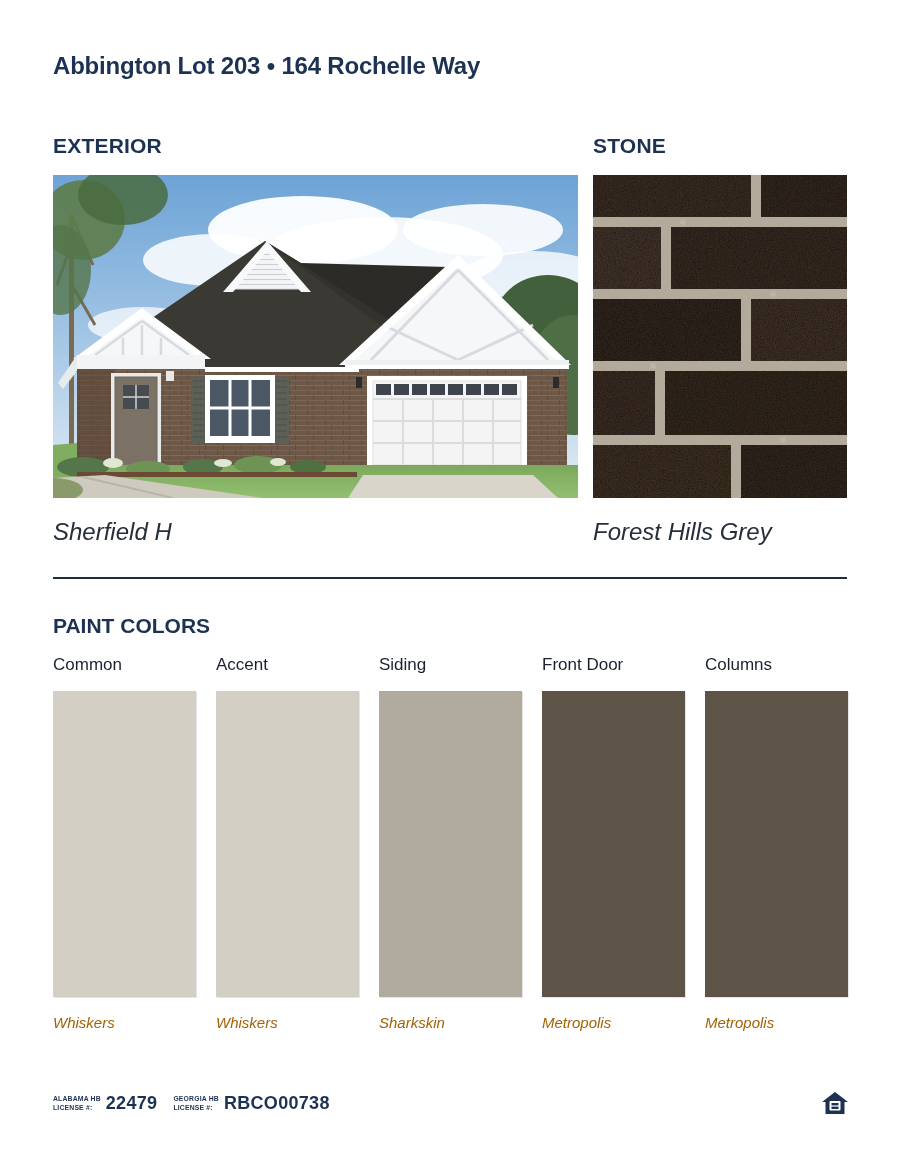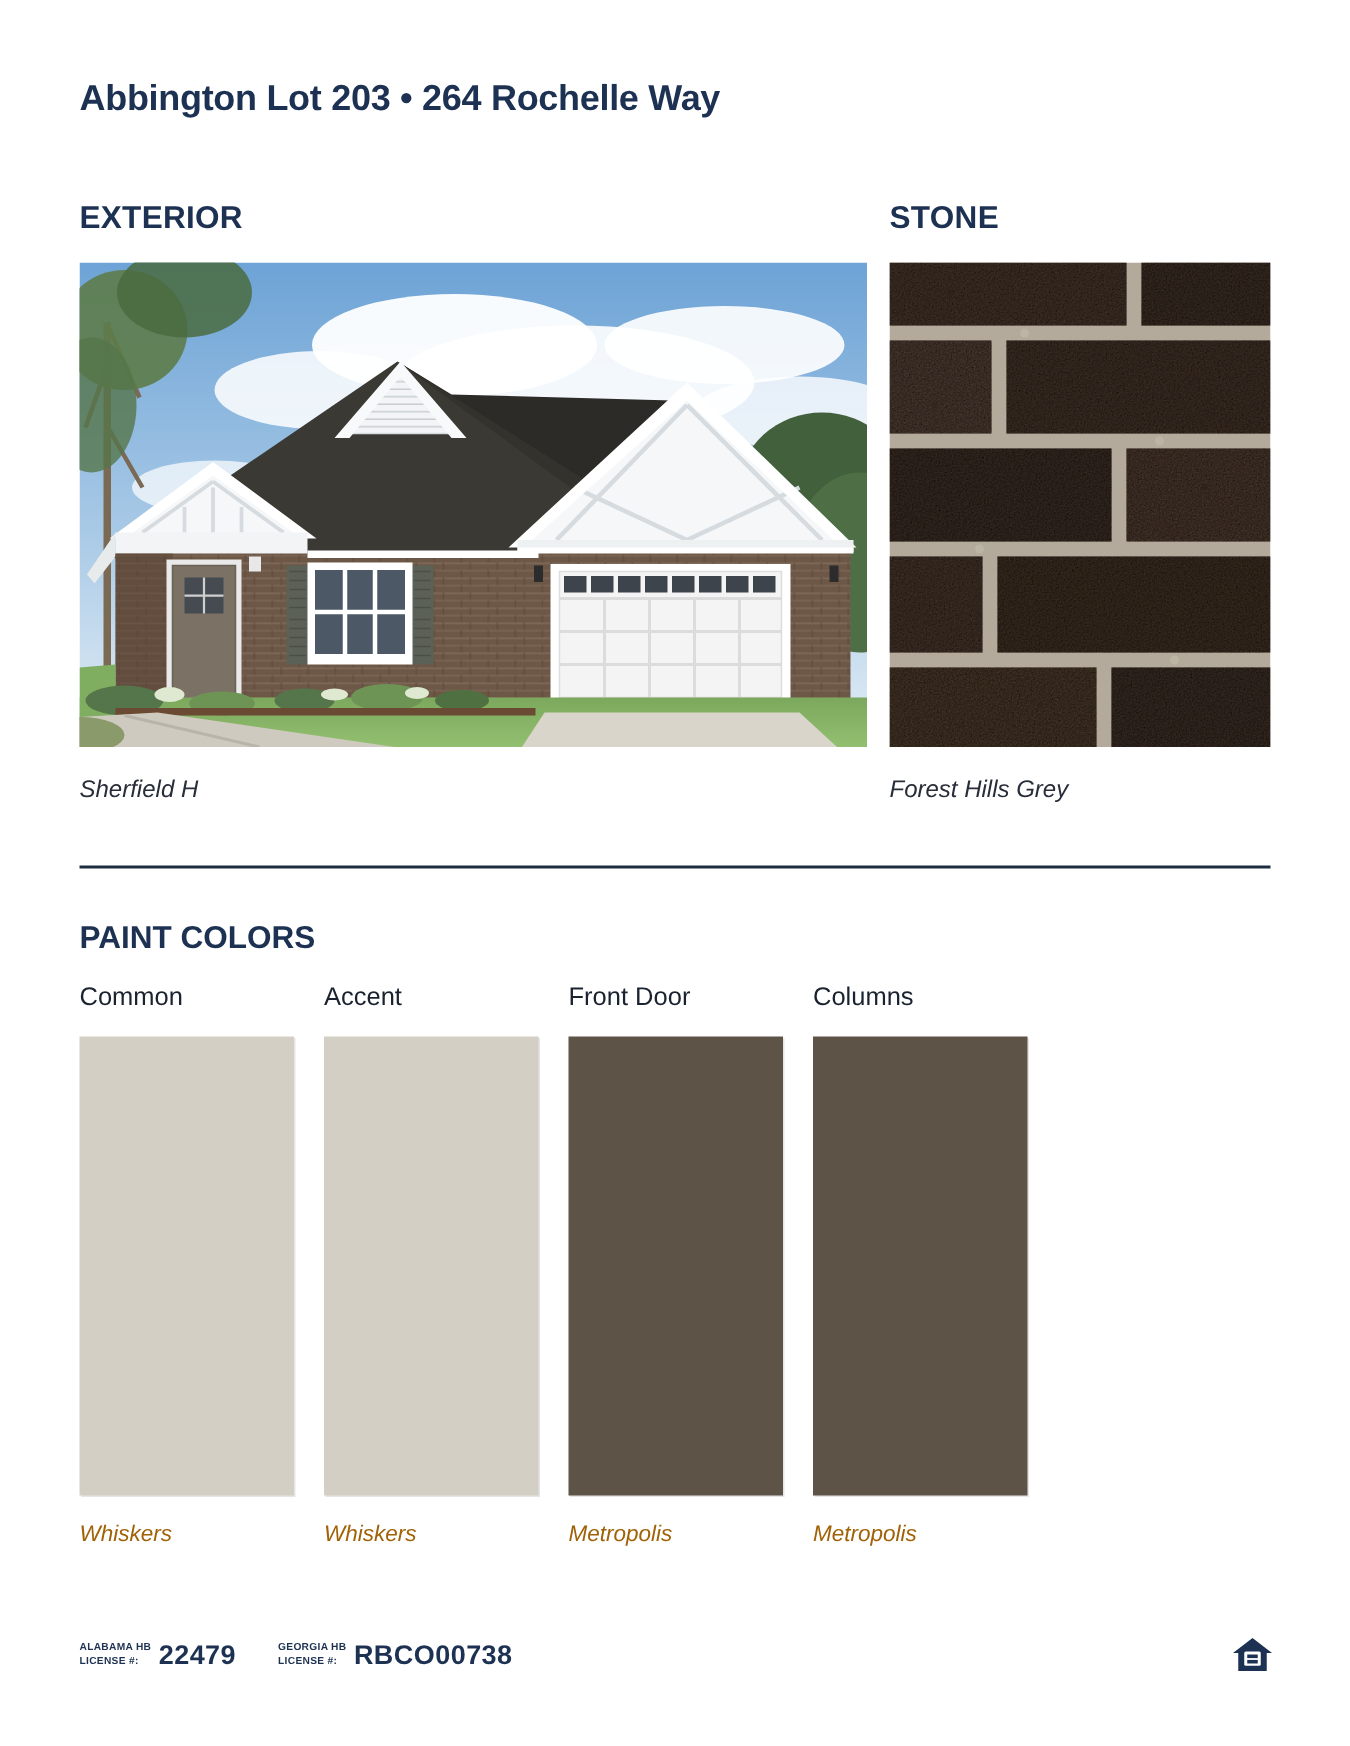--- a/index.html
+++ b/index.html
@@ -27,21 +27,21 @@
   }
   .sec-heading.exterior{left:53px;}
   .sec-heading.brick{left:593px;}
 
   
   .photo{position:absolute;top:175px;display:block;}
   .photo.house{left:53px;}
   .photo.brickimg{left:593px;}
 
   .caption{
-    position:absolute;top:518px;font-size:16px;font-style:italic;color:#272e39;
+    position:absolute;top:518px;font-size:24px;font-style:italic;color:#272e39;
   }
   .caption.house{left:53px;}
   .caption.brickimg{left:593px;}
 
   .divider{
     position:absolute;left:53px;top:577px;width:794px;height:2px;background:#1e2e42;
   }
 
   .paint-heading{
     position:absolute;left:53px;top:614px;font-size:21px;font-weight:800;color:#1d3252;
@@ -58,41 +58,41 @@
   .swatch-block{
     width:143px;height:306px;
     box-shadow:1px 1px 0 rgba(0,0,0,0.10);
   }
   .swatch-name{
     margin-top:17px;font-size:15px;font-style:italic;color:#a16207;white-space:nowrap;
   }
 
   
   .license-row{
-    position:absolute;left:53px;top:1093px;display:flex;gap:28px;align-items:flex-start;
+    position:absolute;left:53px;top:1093px;display:flex;gap:16px;align-items:flex-start;
   }
   .license-item{display:flex;align-items:center;gap:5px;}
   .license-label{
     font-size:6.8px;font-weight:700;color:#1d3252;line-height:1.25;letter-spacing:0.2px;
     text-transform:uppercase;white-space:nowrap;
   }
   .license-value{font-size:18px;font-weight:800;color:#1d3252;letter-spacing:0.3px;}
 
   .eho-icon{position:absolute;left:821px;top:1091px;}
   .watermark{
     position:absolute;right:6px;top:1117px;
     font-size:39px;color:#b3b3b3;letter-spacing:1px;font-weight:400;white-space:nowrap;
   }
 </style>
 </head>
 <body>
 
 <div class="page">
 
-  <div class="page-title">Abbington Lot 203 • 264 Rochelle Way</div>
+  <div class="page-title">Abbington Lot 203 • 164 Rochelle Way</div>
 
 
   <div class="sec-heading exterior">EXTERIOR</div>
   <div class="sec-heading brick">STONE</div>
 
   <svg class="photo house" width="525" height="323" viewBox="0 0 525 323">
     <defs>
       <linearGradient id="sky" x1="0" y1="0" x2="0" y2="1">
         <stop offset="0" stop-color="#6da3d6"></stop>
         <stop offset="0.55" stop-color="#a8c9e6"></stop>
@@ -285,20 +285,25 @@
         <div class="swatch-label">Common</div>
         <div class="swatch-block" style="background: rgb(211, 207, 196);"></div>
         <div class="swatch-name">Whiskers</div>
       </div>
       <div class="swatch-col">
         <div class="swatch-label">Accent</div>
         <div class="swatch-block" style="background: rgb(211, 207, 196);"></div>
         <div class="swatch-name">Whiskers</div>
       </div>
       <div class="swatch-col">
+        <div class="swatch-label">Siding</div>
+        <div class="swatch-block" style="background: rgb(177, 170, 158);"></div>
+        <div class="swatch-name">Sharkskin</div>
+      </div>
+      <div class="swatch-col">
         <div class="swatch-label">Front Door</div>
         <div class="swatch-block" style="background: rgb(93, 83, 70);"></div>
         <div class="swatch-name">Metropolis</div>
       </div>
       <div class="swatch-col">
         <div class="swatch-label">Columns</div>
         <div class="swatch-block" style="background: rgb(93, 83, 70);"></div>
         <div class="swatch-name">Metropolis</div>
       </div>
     </div>

